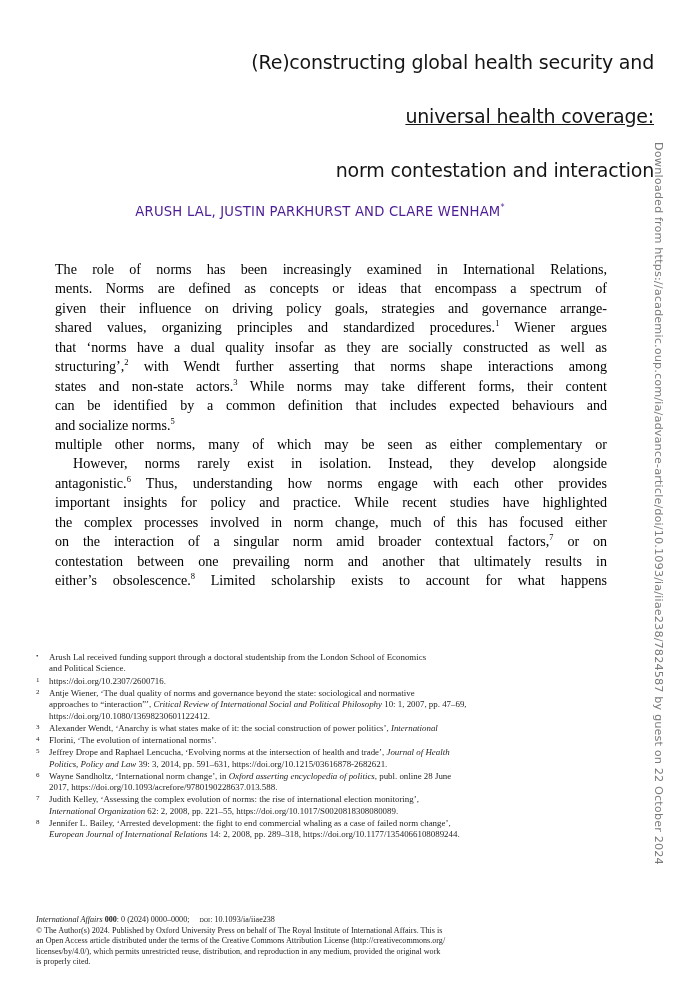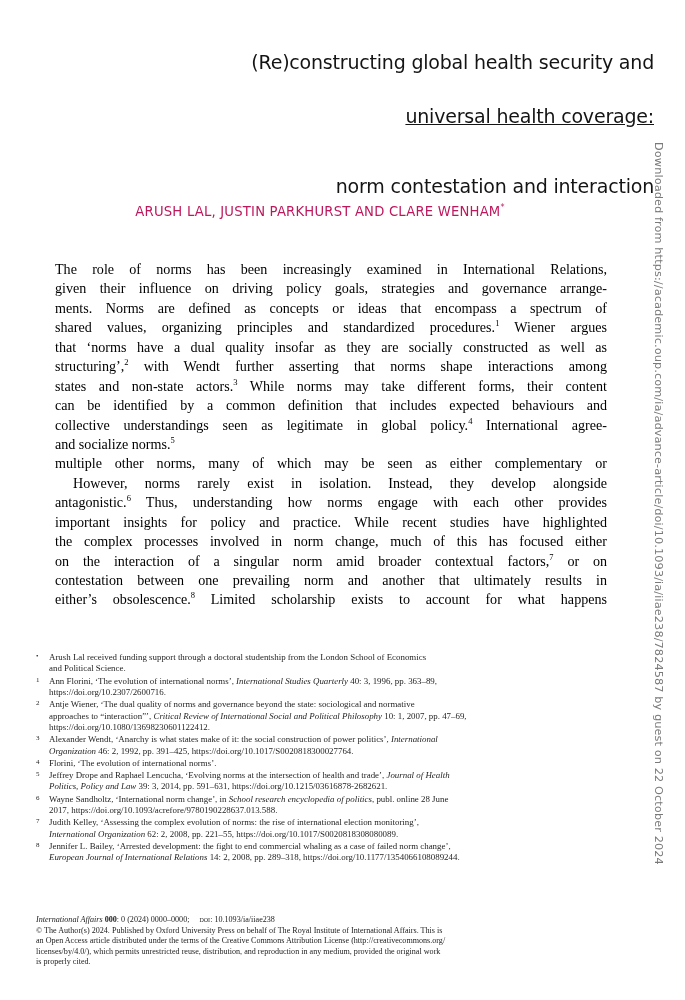--- a/index.html
+++ b/index.html
@@ -3,23 +3,23 @@
 <meta charset="utf-8">
 <style>
   html, body { margin: 0; padding: 0; background: #ffffff; }
   body { width: 685px; height: 1000px; position: relative; overflow: hidden; color: #1a1a1a; }
   .page { position: absolute; left: 0; top: 0; width: 685px; height: 1000px; background: #fff; }
 
   .title { position: absolute; left: 0; width: 640px; text-align: right;
     font-family: "DejaVu Sans", sans-serif; font-size: 19px; letter-spacing: -0.2px; color: #141414; font-weight: normal; padding-left: 14px; }
   .t1 { top: 38px; }
   .t2 { top: 92px; text-decoration: underline; }
-  .t3 { top: 162px; }
+  .t3 { top: 146px; }
   .authors { position: absolute; left: 0; width: 640px; top: 203px; text-align: center;
-    font-family: "DejaVu Sans", sans-serif; font-size: 13.2px; letter-spacing: 0.2px; color: #be185d; }
+    font-family: "DejaVu Sans", sans-serif; font-size: 13.2px; letter-spacing: 0.2px; color: #4c1d95; }
   .authors sup { font-size: 8px; vertical-align: 6px; }
 
   .body-text { position: absolute; left: 55px; width: 552px; top: 260px;
     font-family: "Liberation Serif", serif; font-size: 14.1px; line-height: 19.45px; color: #000000; text-align: justify; }
   .line { display: block; white-space: nowrap; text-align: justify; text-align-last: justify; height: 19.45px; }
   .line.last { text-align-last: left; }
   .line.indent { padding-left: 18px; }
   .body-text sup { font-size: 8.5px; vertical-align: 6px; line-height: 0; }
 
   .footnotes { position: absolute; left: 36px; width: 520px; top: 652px;
@@ -47,73 +47,70 @@
   <h1 class="title t1">(Re)constructing global health security and</h1>
   <h1 class="title t2">universal health coverage:</h1>
   <h1 class="title t3">norm contestation and interaction</h1>
 
   <div class="authors">
     <span>ARUSH LAL, JUSTIN PARKHURST AND CLARE WENHAM</span><sup>*</sup>
   </div>
 
   <div class="body-text" id="body-text">
       <span class="line"><span>The role of norms has been increasingly examined in International Relations,</span></span>
+      <span class="line"><span>ments. Norms are defined as concepts or ideas that encompass a spectrum of</span></span>
       <span class="line"><span>given their influence on driving policy goals, strategies and governance arrange-</span></span>
-      <span class="line"><span>ments. Norms are defined as concepts or ideas that encompass a spectrum of</span></span>
       <span class="line"><span>shared values, organizing principles and standardized procedures.</span><sup>1</sup><span> Wiener argues</span></span>
       <span class="line"><span>that ‘norms have a dual quality insofar as they are socially constructed as well as</span></span>
       <span class="line"><span>structuring’,</span><sup>2</sup><span> with Wendt further asserting that norms shape interactions among</span></span>
       <span class="line"><span>states and non-state actors.</span><sup>3</sup><span> While norms may take different forms, their content</span></span>
       <span class="line"><span>can be identified by a common definition that includes expected behaviours and</span></span>
-      <span class="line"><span>collective understandings seen as legitimate in global policy.</span><sup>4</sup><span> International agree-</span></span>
       <span class="line last"><span>and socialize norms.</span><sup>5</sup></span>
       <span class="line"><span>multiple other norms, many of which may be seen as either complementary or</span></span>
       <span class="line indent"><span>However, norms rarely exist in isolation. Instead, they develop alongside</span></span>
       <span class="line"><span>antagonistic.</span><sup>6</sup><span> Thus, understanding how norms engage with each other provides</span></span>
       <span class="line"><span>important insights for policy and practice. While recent studies have highlighted</span></span>
       <span class="line"><span>the complex processes involved in norm change, much of this has focused either</span></span>
       <span class="line"><span>on the interaction of a singular norm amid broader contextual factors,</span><sup>7</sup><span> or on</span></span>
       <span class="line"><span>contestation between one prevailing norm and another that ultimately results in</span></span>
       <span class="line"><span>either’s obsolescence.</span><sup>8</sup><span> Limited scholarship exists to account for what happens</span></span>
     </div>
 
   <div class="footnotes" id="footnotes">
       <div class="fn">
         <span class="mark">•</span>
         <span class="fl"><span>Arush Lal received funding support through a doctoral studentship from the London School of Economics</span></span>
         <span class="fl"><span>and Political Science.</span></span>
       </div>
       <div class="fn">
         <span class="mark">1</span>
-        <span class="fl"><span>Ann Florini, ‘The evolution of international norms’, </span><em>International Studies Quarterly</em><span> 40: 3, 1996, pp. 363–89,</span></span>
         <span class="fl"><span>https://doi.org/10.2307/2600716.</span></span>
       </div>
       <div class="fn">
         <span class="mark">2</span>
         <span class="fl"><span>Antje Wiener, ‘The dual quality of norms and governance beyond the state: sociological and normative</span></span>
         <span class="fl"><span>approaches to “interaction”’, </span><em>Critical Review of International Social and Political Philosophy</em><span> 10: 1, 2007, pp. 47–69,</span></span>
         <span class="fl"><span>https://doi.org/10.1080/13698230601122412.</span></span>
       </div>
       <div class="fn">
         <span class="mark">3</span>
         <span class="fl"><span>Alexander Wendt, ‘Anarchy is what states make of it: the social construction of power politics’, </span><em>International</em></span>
-        <span class="fl"><em>Organization</em><span> 46: 2, 1992, pp. 391–425, https://doi.org/10.1017/S0020818300027764.</span></span>
       </div>
       <div class="fn">
         <span class="mark">4</span>
         <span class="fl"><span>Florini, ‘The evolution of international norms’.</span></span>
       </div>
       <div class="fn">
         <span class="mark">5</span>
         <span class="fl"><span>Jeffrey Drope and Raphael Lencucha, ‘Evolving norms at the intersection of health and trade’, </span><em>Journal of Health</em></span>
         <span class="fl"><em>Politics, Policy and Law</em><span> 39: 3, 2014, pp. 591–631, https://doi.org/10.1215/03616878-2682621.</span></span>
       </div>
       <div class="fn">
         <span class="mark">6</span>
-        <span class="fl"><span>Wayne Sandholtz, ‘International norm change’, in </span><em>School research encyclopedia of politics</em><span>, publ. online 28 June</span></span>
+        <span class="fl"><span>Wayne Sandholtz, ‘International norm change’, in </span><em>Oxford asserting encyclopedia of politics</em><span>, publ. online 28 June</span></span>
         <span class="fl"><span>2017, https://doi.org/10.1093/acrefore/9780190228637.013.588.</span></span>
       </div>
       <div class="fn">
         <span class="mark">7</span>
         <span class="fl"><span>Judith Kelley, ‘Assessing the complex evolution of norms: the rise of international election monitoring’,</span></span>
         <span class="fl"><em>International Organization</em><span> 62: 2, 2008, pp. 221–55, https://doi.org/10.1017/S0020818308080089.</span></span>
       </div>
       <div class="fn">
         <span class="mark">8</span>
         <span class="fl"><span>Jennifer L. Bailey, ‘Arrested development: the fight to end commercial whaling as a case of failed norm change’,</span></span>

